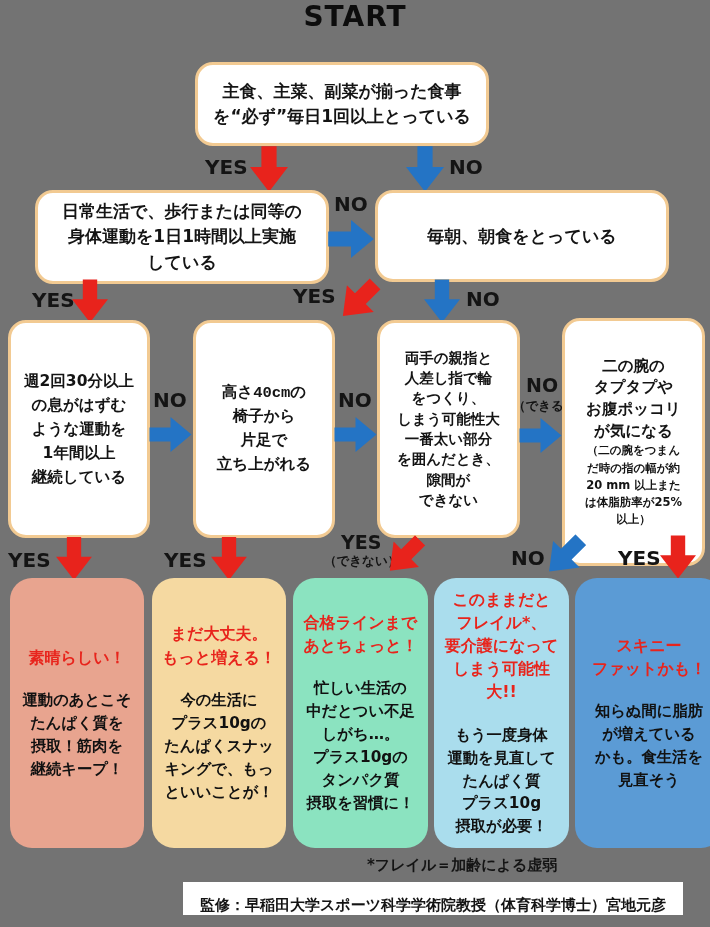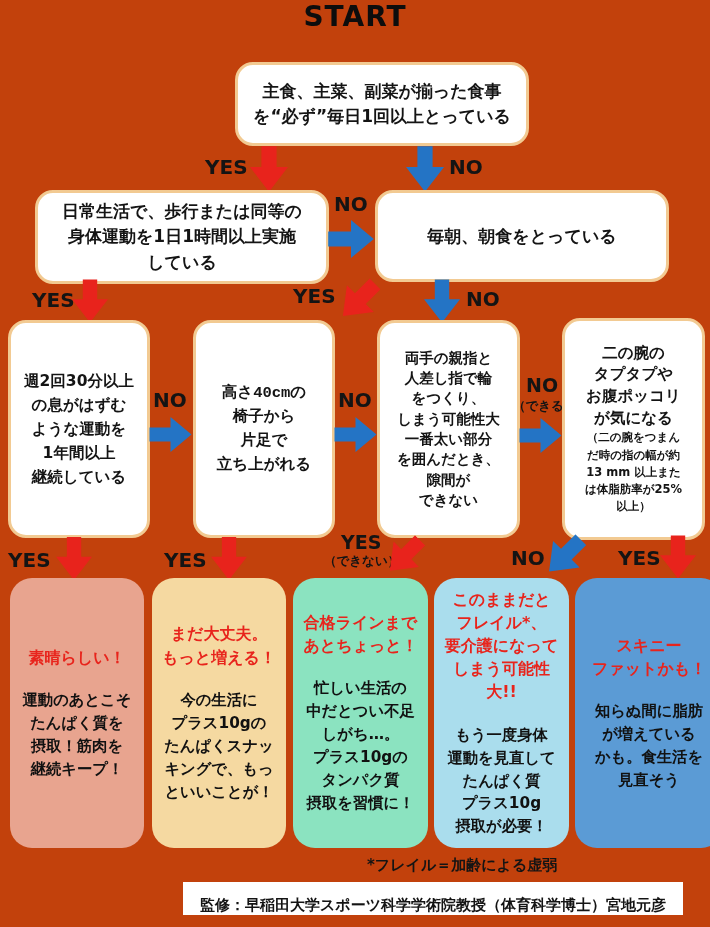--- a/index.html
+++ b/index.html
@@ -1,40 +1,40 @@
 <!DOCTYPE html>
 <html><head>
 <meta charset="utf-8">
 <style>
   html,body { margin:0; padding:0; }
   .canvas {
     position:relative; width:710px; height:927px;
-    background:#c2410c; overflow:hidden;
+    background:#737373; overflow:hidden;
     font-family:"DejaVu Sans","Liberation Sans",sans-serif;
     color:#111;
   }
   .start-title {
     position:absolute; left:0; top:14; width:710;
     width:710px; text-align:center;
     font-size:28px; font-weight:800; letter-spacing:1px; color:#0d0d0d;
   }
   .qbox {
     position:absolute; background:#ffffff;
     border:3px solid #f2ca92; border-radius:18px;
     display:flex; align-items:center; justify-content:center;
     text-align:center; font-weight:700; white-space:pre-line;
     box-sizing:border-box; color:#141414;
   }
-  .qbox-a { left:195px; top:62px;  width:294px; height:84px;  font-size:17px; line-height:1.5;margin-left:40px; }
+  .qbox-a { left:195px; top:62px;  width:294px; height:84px;  font-size:17px; line-height:1.5; }
   .qbox-b { left:35px;  top:190px; width:294px; height:94px;  font-size:17px; line-height:1.5; }
   .qbox-c { left:375px; top:190px; width:294px; height:92px;  font-size:17px; }
   .qbox-d { left:8px;   top:320px; width:142px; height:218px; font-size:15.5px; line-height:1.55; }
   .qbox-e { left:193px; top:320px; width:142px; height:218px; font-size:15.5px; line-height:1.55;font-family:Liberation Mono, monospace; }
   .qbox-f { left:377px; top:320px; width:143px; height:218px; font-size:14.5px; line-height:1.4; }
-  .qbox-g { left:562px; top:318px; width:143px; height:222px; flex-direction:column; padding:6px 2px; }
+  .qbox-g { left:562px; top:318px; width:143px; height:248px; flex-direction:column; padding:6px 2px; }
   .qbox-g .main { font-size:15.5px; line-height:1.4; }
   .qbox-g .note { font-size:11.5px; line-height:1.5; }
   .lbl {
     position:absolute; font-weight:700; font-size:20px; color:#141414;
     white-space:nowrap;
   }
   .lbl-sm { font-size:12.5px; font-weight:700; }
   .arr { position:absolute; line-height:0; }
   .arr svg { display:block; }
   .arr-red polygon  { fill:#e8231c; }
@@ -162,21 +162,21 @@
       </svg>
   </div>
 
   <div class="qbox qbox-g">
     <div class="main">二の腕の
 タプタプや
 お腹ポッコリ
 が気になる</div>
     <div class="note">（二の腕をつまん
 だ時の指の幅が約
-13 mm 以上また
+20 mm 以上また
 は体脂肪率が25%
 以上）</div>
   </div>
 
   <div class="lbl" style="left:8px; top:548px;">YES</div>
   <div class="arr arr-red" style="left:56px; top:537px;">
     <svg width="36" height="43" viewBox="0 0 40 48" aria-hidden="true">
         <polygon points="12,0 28,0 28,22 40,22 20,48 0,22 12,22"></polygon>
       </svg>
   </div>

